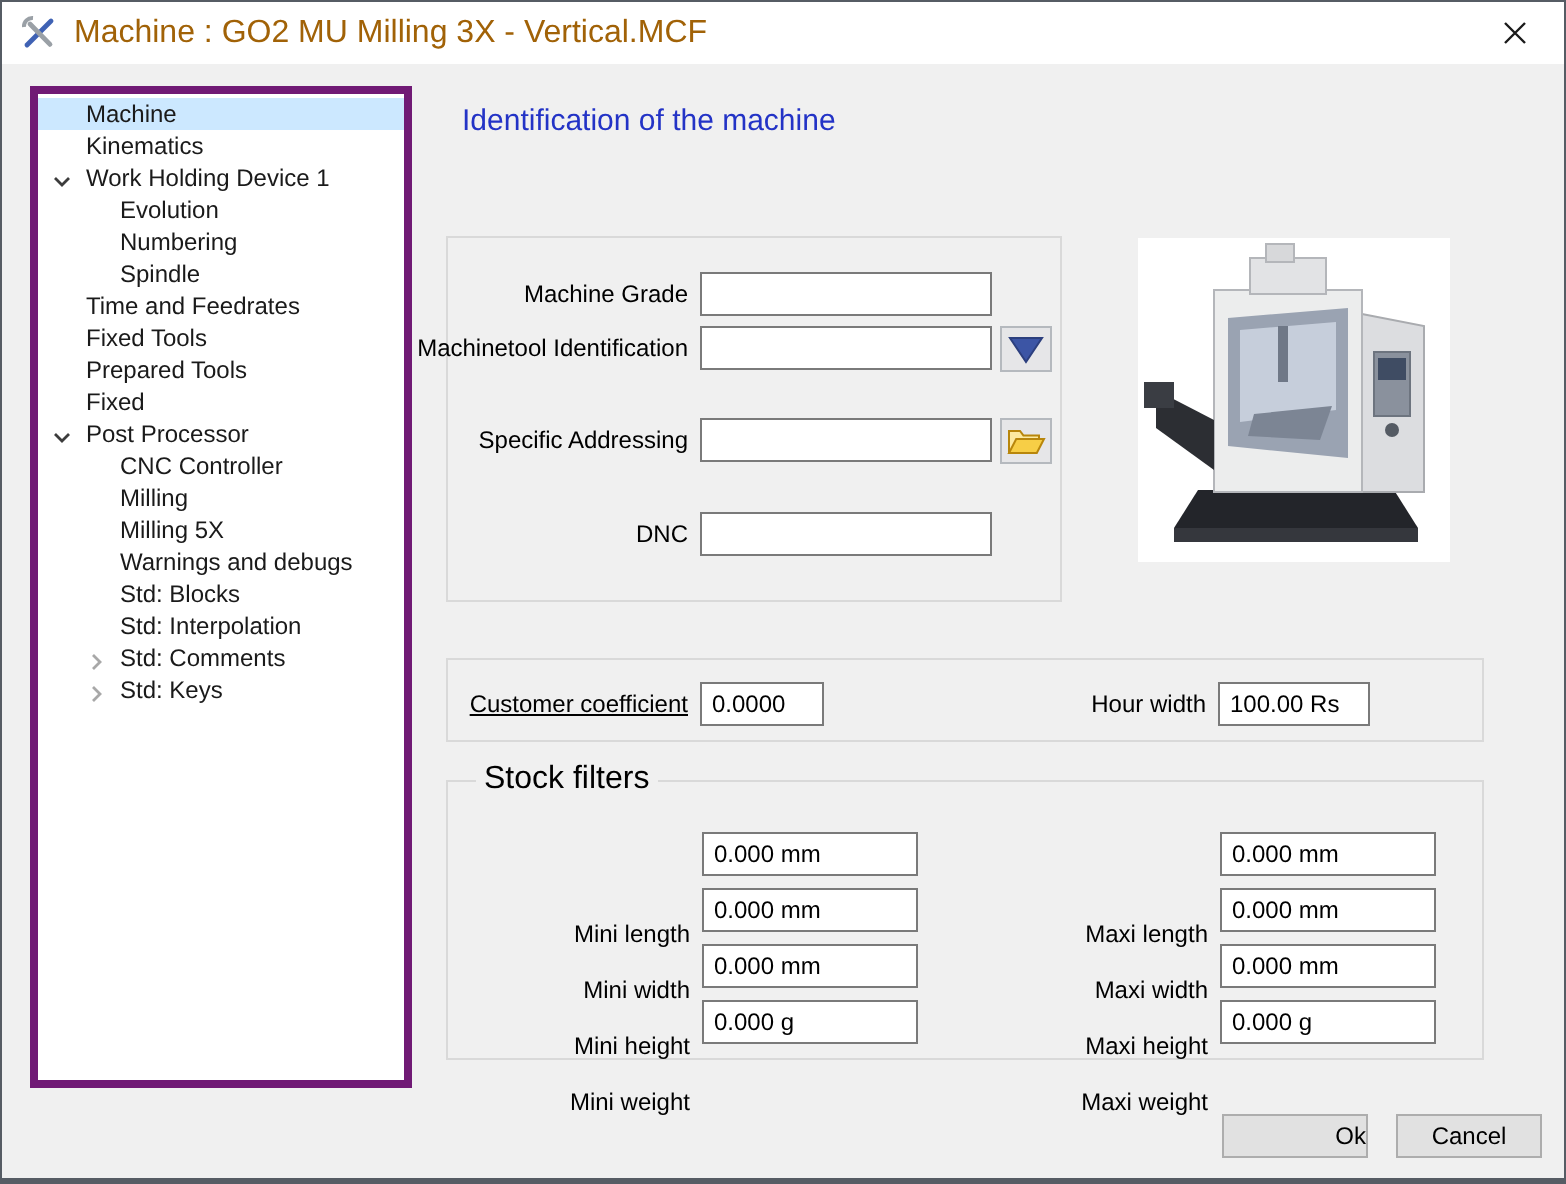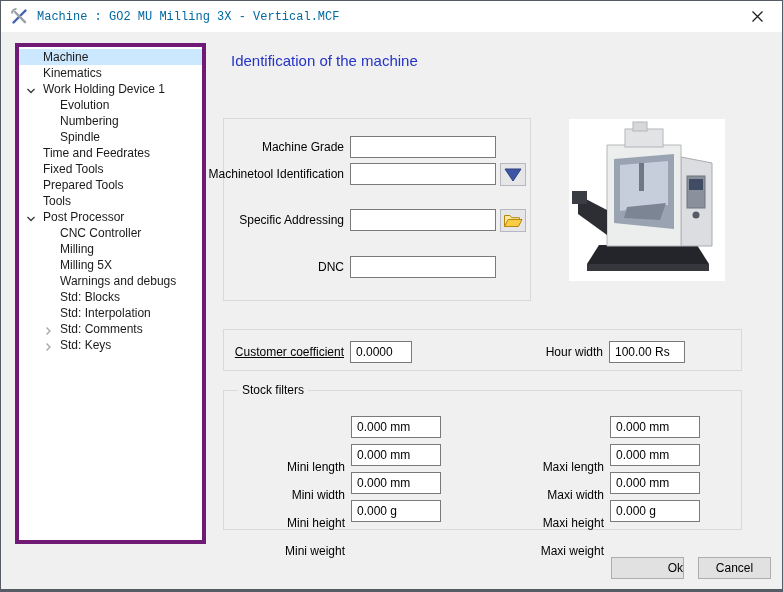--- a/index.html
+++ b/index.html
@@ -6,21 +6,21 @@
   html,body { width:783px; height:592px; overflow:hidden; }
   body { font-family:"Liberation Sans", sans-serif; font-size:12px; color:#000; background:#fff; }
 
   .dialog { position:absolute; left:0; top:0; width:783px; height:592px;
             background:#f0f0f0; border:1px solid #565c64; border-bottom-width:3px; }
 
   
   .titlebar { position:absolute; left:0; top:0; right:0; height:31px; background:#ffffff;
               display:flex; align-items:center; padding-left:9px; }
   .title-icon { width:19px; height:19px; margin-right:8px; flex:0 0 auto; }
-  .title-text { font-size:12px; color:#0369a1; white-space:nowrap;font-family:Liberation Mono, monospace; }
+  .title-text { font-size:16px; color:#a16207; white-space:nowrap; }
   .close-btn { position:absolute; right:8px; top:3px; width:34px; height:25px;
                display:flex; align-items:center; justify-content:center; cursor:pointer; }
 
   
   .tree-panel { position:absolute; left:14px; top:42px; width:191px; height:501px;
                 background:#fff; border:4px solid #701a75; overflow:hidden; padding-top:2px; }
   .tree-row { position:relative; height:16px; line-height:16px; white-space:nowrap; cursor:default; }
   .tree-row.selected { background:#cce8ff; }
   .tree-row.lvl0 { padding-left:24px; }
   .tree-row.lvl1 { padding-left:41px; }
@@ -30,21 +30,21 @@
   .tree-label { font-size:12px; color:#1a1a1a; }
 
   
   .page-title { position:absolute; left:230px; top:51px; font-size:15px; color:#2333c6; }
 
   .groupbox { position:absolute; border:1px solid #d9d9d9; background:#f0f0f0; }
   .gb-ident { left:222px; top:117px; width:308px; height:183px; }
   .gb-costs { left:222px; top:328px; width:519px; height:42px; }
   .gb-stock { left:222px; top:389px; width:519px; height:140px; }
   .gb-legend { position:absolute; left:14px; top:-8px; padding:0 4px; background:#f0f0f0;
-               font-size:12px; color:#000; line-height:14px; }
+               font-size:16px; color:#000; line-height:14px; }
 
   .flabel { position:absolute; white-space:nowrap; height:22px; line-height:22px;
             font-size:12px; color:#000; display:flex; justify-content:flex-end; }
   .finput { position:absolute; height:22px; border:1px solid #7a7a7a; background:#fff;
             font-family:"Liberation Sans", sans-serif; font-size:12px; padding:0 5px; outline:none; }
 
   
   .lb-grade { right:438px; top:135px; }
   .in-grade { left:349px; top:135px; width:146px; }
   .lb-mtid  { right:438px; top:162px; }
@@ -64,21 +64,21 @@
                    background:#fff; }
 
   
   .lb-coef { right:438px; top:340px;text-decoration:underline; }
   .in-coef { left:349px; top:340px; width:62px; }
   .lb-hour { right:179px; top:340px; }
   .in-hour { left:608px; top:340px; width:76px; }
 
   
   .sf-label { position:absolute; white-space:nowrap; height:22px; line-height:22px; font-size:12px;margin-top:40px; }
-  .sf-input { width:90px; }
+  .sf-input { width:108px; }
 
   
   .dlg-btn { position:absolute; top:556px; width:73px; height:22px; background:#e1e1e1;
              border:1px solid #adadad; font-family:"Liberation Sans", sans-serif; font-size:12px;
              color:#000; text-align:center; line-height:20px; cursor:pointer; }
   .btn-ok { left:610px;text-align:right; }
   .btn-cancel { left:697px; }
 </style>
 </head>
 <body>
@@ -104,21 +104,21 @@
       <div class="tree-row lvl0"><span class="tree-label">Kinematics</span></div>
       <div class="tree-row lvl0"><span class="chev"><svg width="10" height="10">
             <polyline points="1.5,3 5,6.5 8.5,3" fill="none" stroke="#3c3c3c" stroke-width="1.4"></polyline>
           </svg></span><span class="tree-label">Work Holding Device 1</span></div>
       <div class="tree-row lvl1"><span class="tree-label">Evolution</span></div>
       <div class="tree-row lvl1"><span class="tree-label">Numbering</span></div>
       <div class="tree-row lvl1"><span class="tree-label">Spindle</span></div>
       <div class="tree-row lvl0"><span class="tree-label">Time and Feedrates</span></div>
       <div class="tree-row lvl0"><span class="tree-label">Fixed Tools</span></div>
       <div class="tree-row lvl0"><span class="tree-label">Prepared Tools</span></div>
-      <div class="tree-row lvl0"><span class="tree-label">Tools</span></div>
+      <div class="tree-row lvl0"><span class="tree-label">Fixed</span></div>
       <div class="tree-row lvl0"><span class="chev"><svg width="10" height="10">
             <polyline points="1.5,3 5,6.5 8.5,3" fill="none" stroke="#3c3c3c" stroke-width="1.4"></polyline>
           </svg></span><span class="tree-label">Post Processor</span></div>
       <div class="tree-row lvl1"><span class="tree-label">CNC Controller</span></div>
       <div class="tree-row lvl1"><span class="tree-label">Milling</span></div>
       <div class="tree-row lvl1"><span class="tree-label">Milling 5X</span></div>
       <div class="tree-row lvl1"><span class="tree-label">Warnings and debugs</span></div>
       <div class="tree-row lvl1"><span class="tree-label">Std: Blocks</span></div>
       <div class="tree-row lvl1"><span class="tree-label">Std: Interpolation</span></div>
       <div class="tree-row lvl1"><span class="chev"><svg width="10" height="10">

